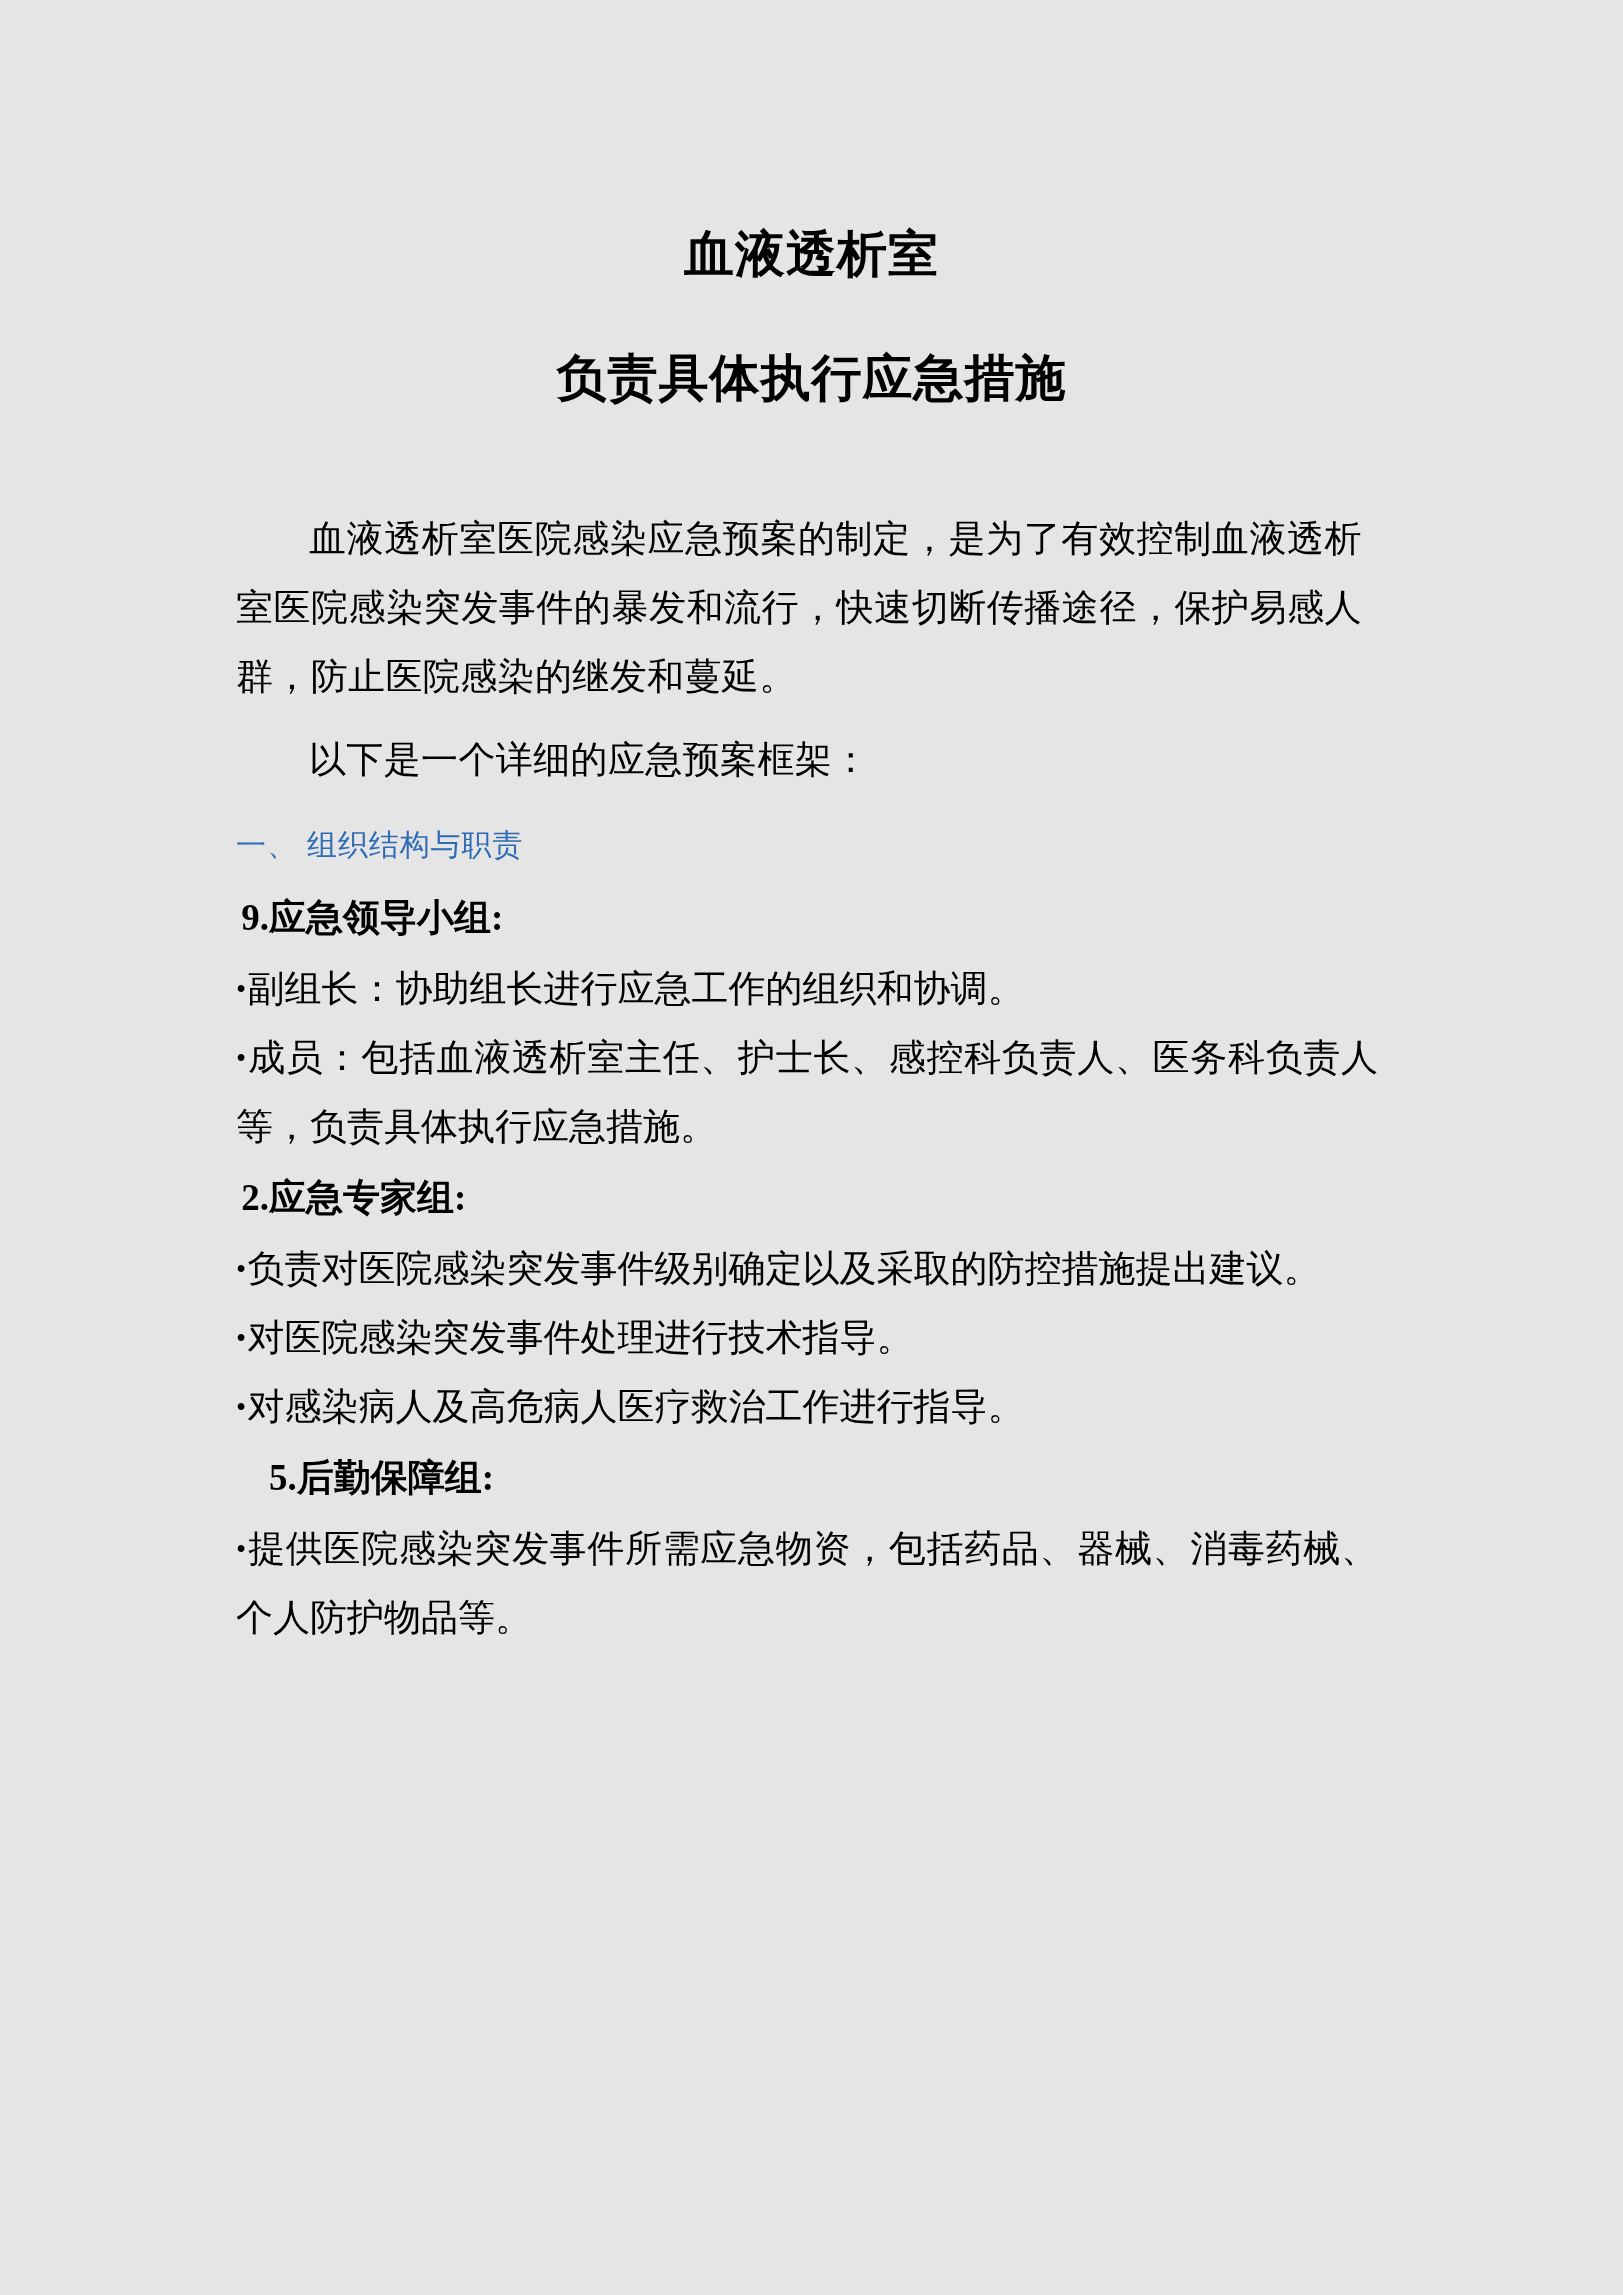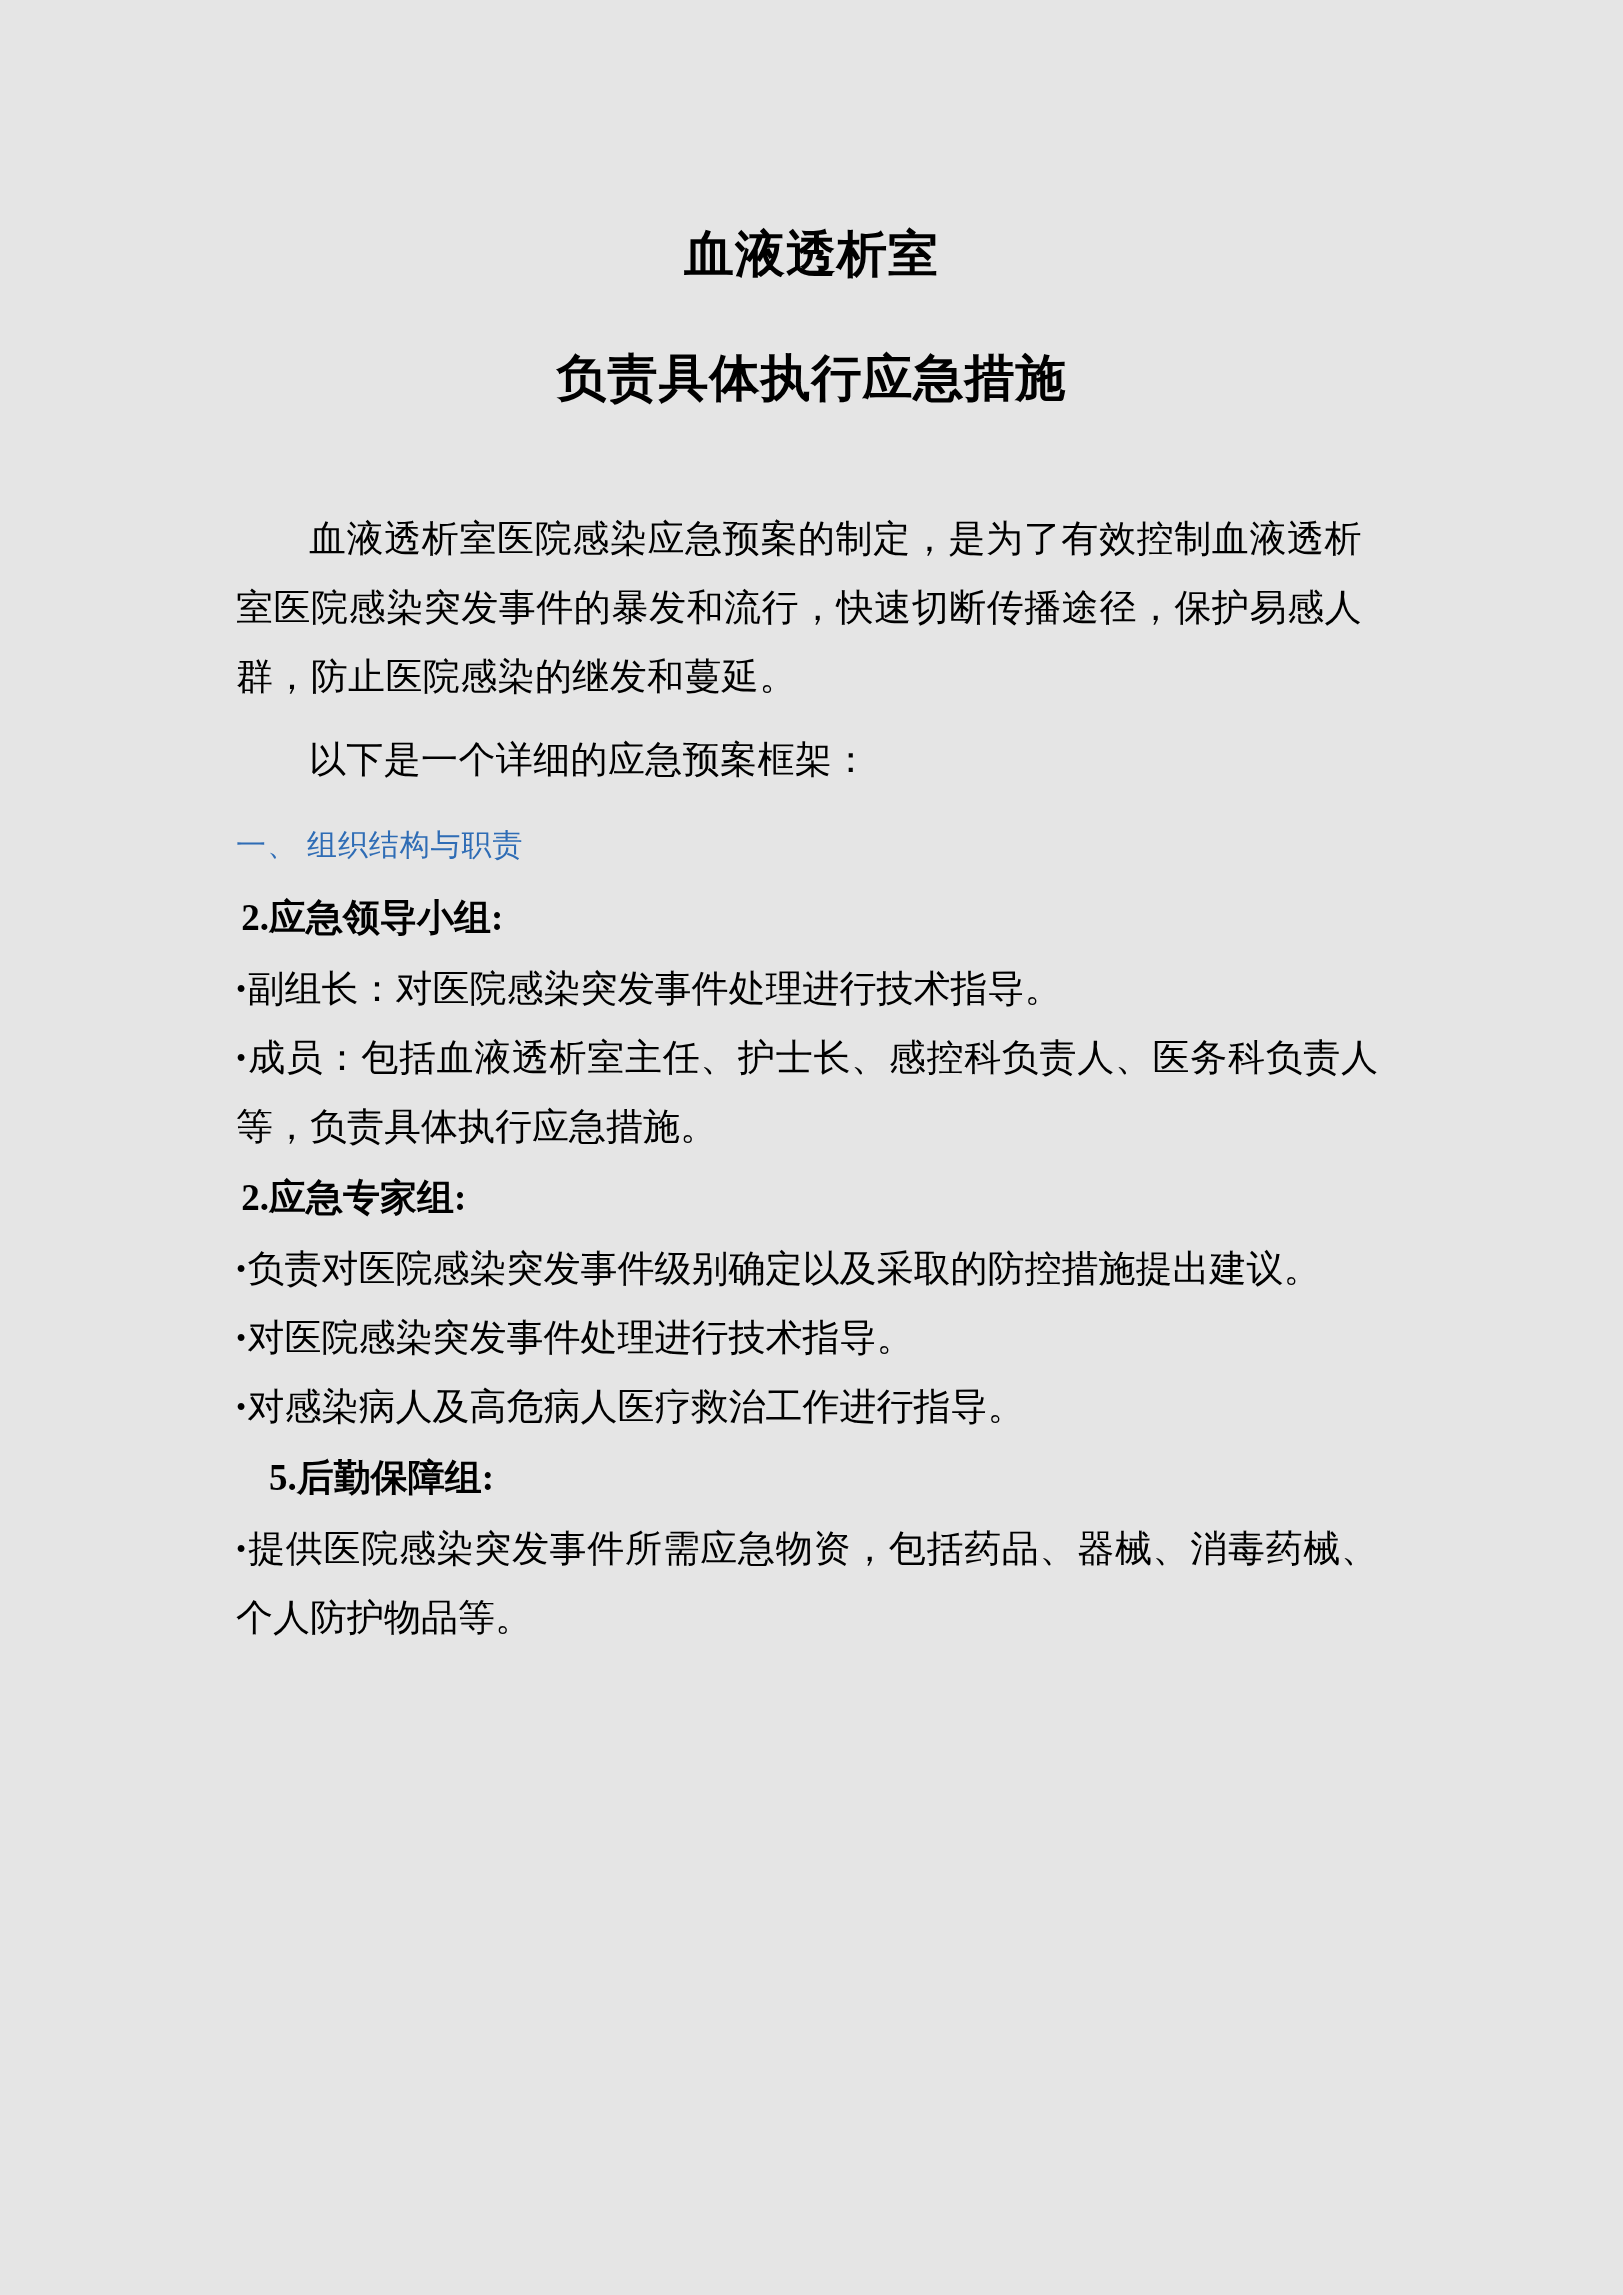--- a/index.html
+++ b/index.html
@@ -131,25 +131,25 @@
     <div class="spacer-sm"></div>
 
     <p class="para para-indent">以下是一个详细的应急预案框架：</p>
 
     <div class="spacer-sm"></div>
 
     <h2 class="section-heading">
       <span class="num">一、</span><span>组织结构与职责</span>
     </h2>
 
-    <h3 class="subheading indent-1">2.应急领导小组:</h3>
+    <h3 class="subheading indent-1">9.应急领导小组:</h3>
 
 
     <p class="bullet-item">
-      <span class="bullet-mark">•</span><span>副组长：对医院感染突发事件处理进行技术指导。</span>
+      <span class="bullet-mark">•</span><span>副组长：协助组长进行应急工作的组织和协调。</span>
     </p>
 
     <p class="bullet-item">
       <span class="bullet-mark">•</span><span>成员：包括血液透析室主任、护士长、感控科负责人、医务科负责人等，负责具体执行应急措施。</span>
     </p>
 
     <h3 class="subheading indent-1">2.应急专家组:</h3>
 
     <p class="bullet-item">
       <span class="bullet-mark">•</span><span>负责对医院感染突发事件级别确定以及采取的防控措施提出建议。</span>

